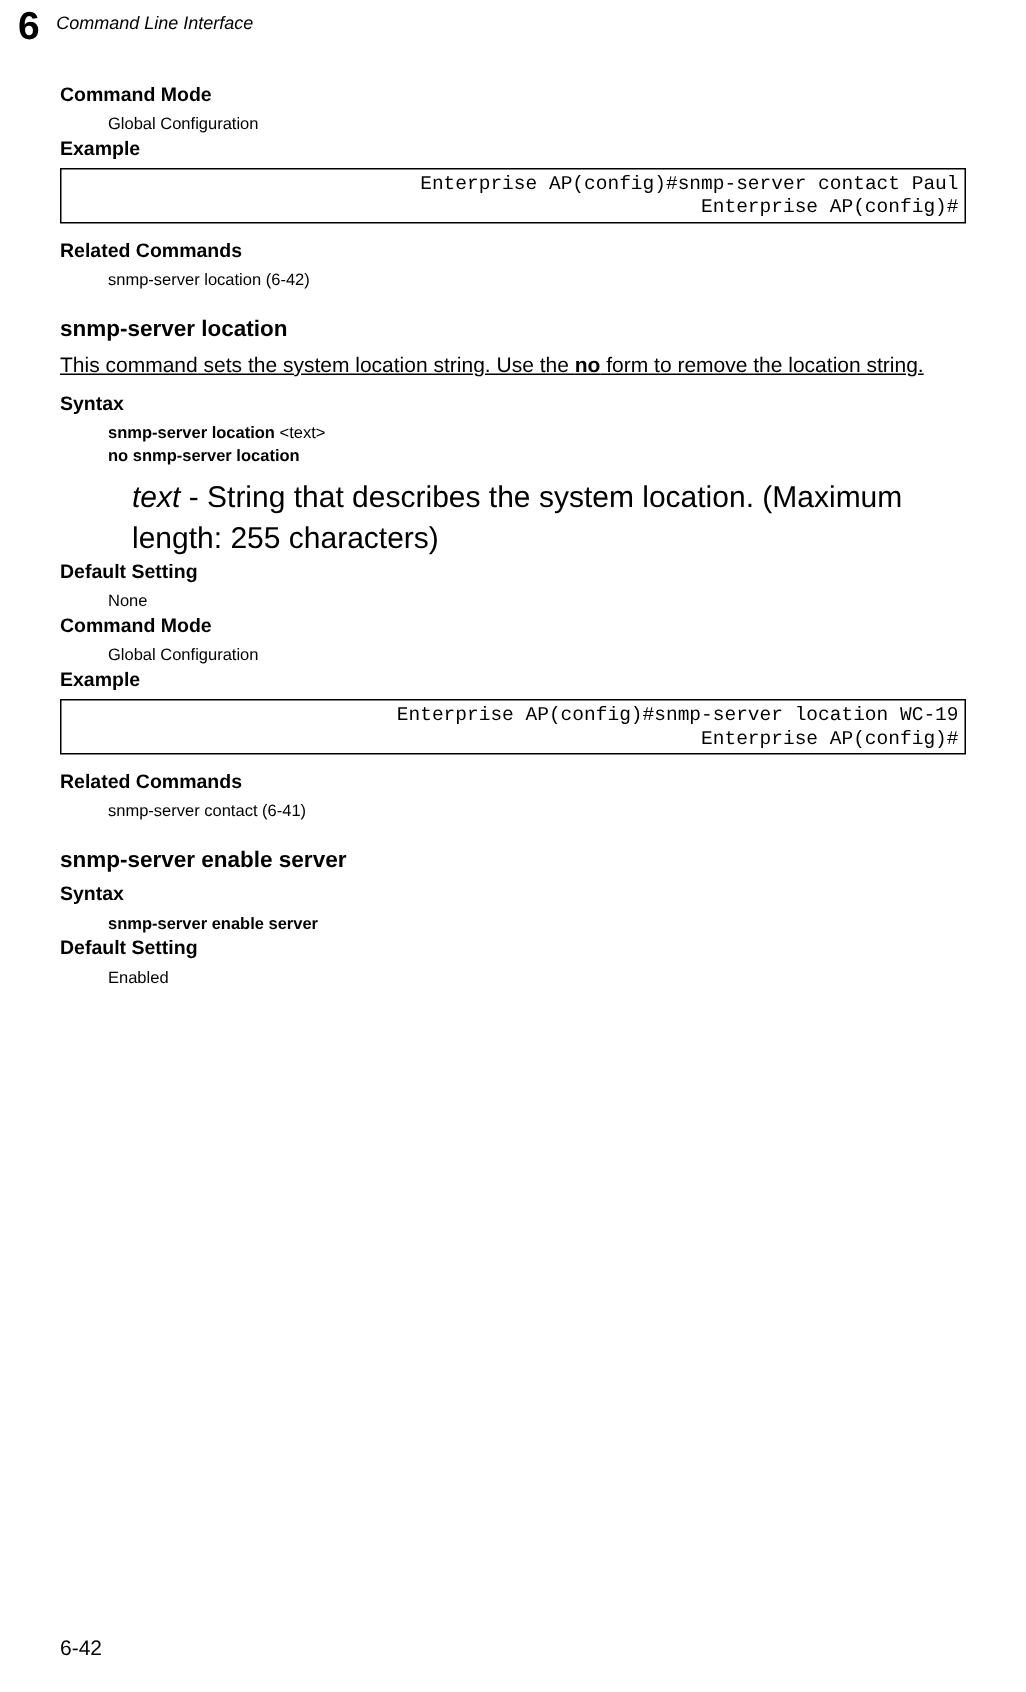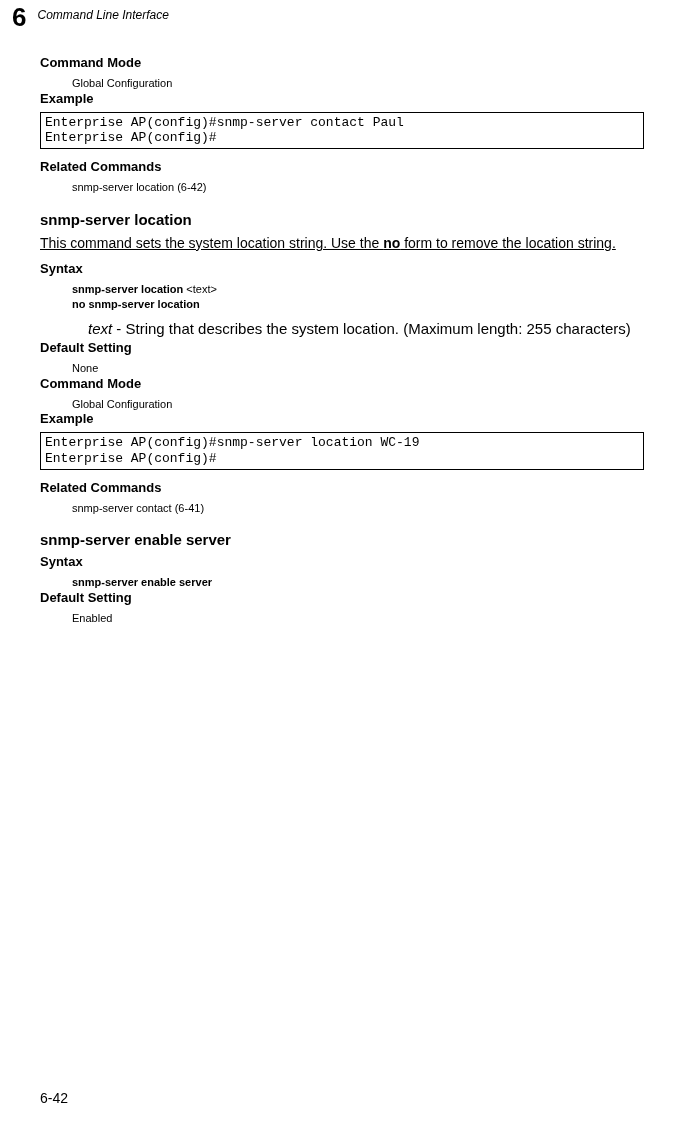--- a/index.html
+++ b/index.html
@@ -42,32 +42,33 @@
     font-size: 13px;
     margin-bottom: 6px;
   }
   .indent1 {
     margin-left: 32px;
     font-size: 11px;
     line-height: 1.35;
   }
   .indent2 {
     margin-left: 48px;
-    font-size: 15px;
+    font-size: 20px;
     line-height: 1.35;
   }
   .code-block {
     border: 1px solid #000;
     font-family: "Courier New", monospace;
     font-size: 13px;
     padding: 2px 4px;
     margin-top: 6px;
     margin-bottom: 10px;
     white-space: pre;
     line-height: 1.2;
+    text-align: right;
   }
   .cmd-title {
     font-weight: bold;
     font-size: 15px;
     margin-top: 16px;
     margin-bottom: 6px;
   }
   .para {
     font-size: 14px;
     line-height: 1.35;

